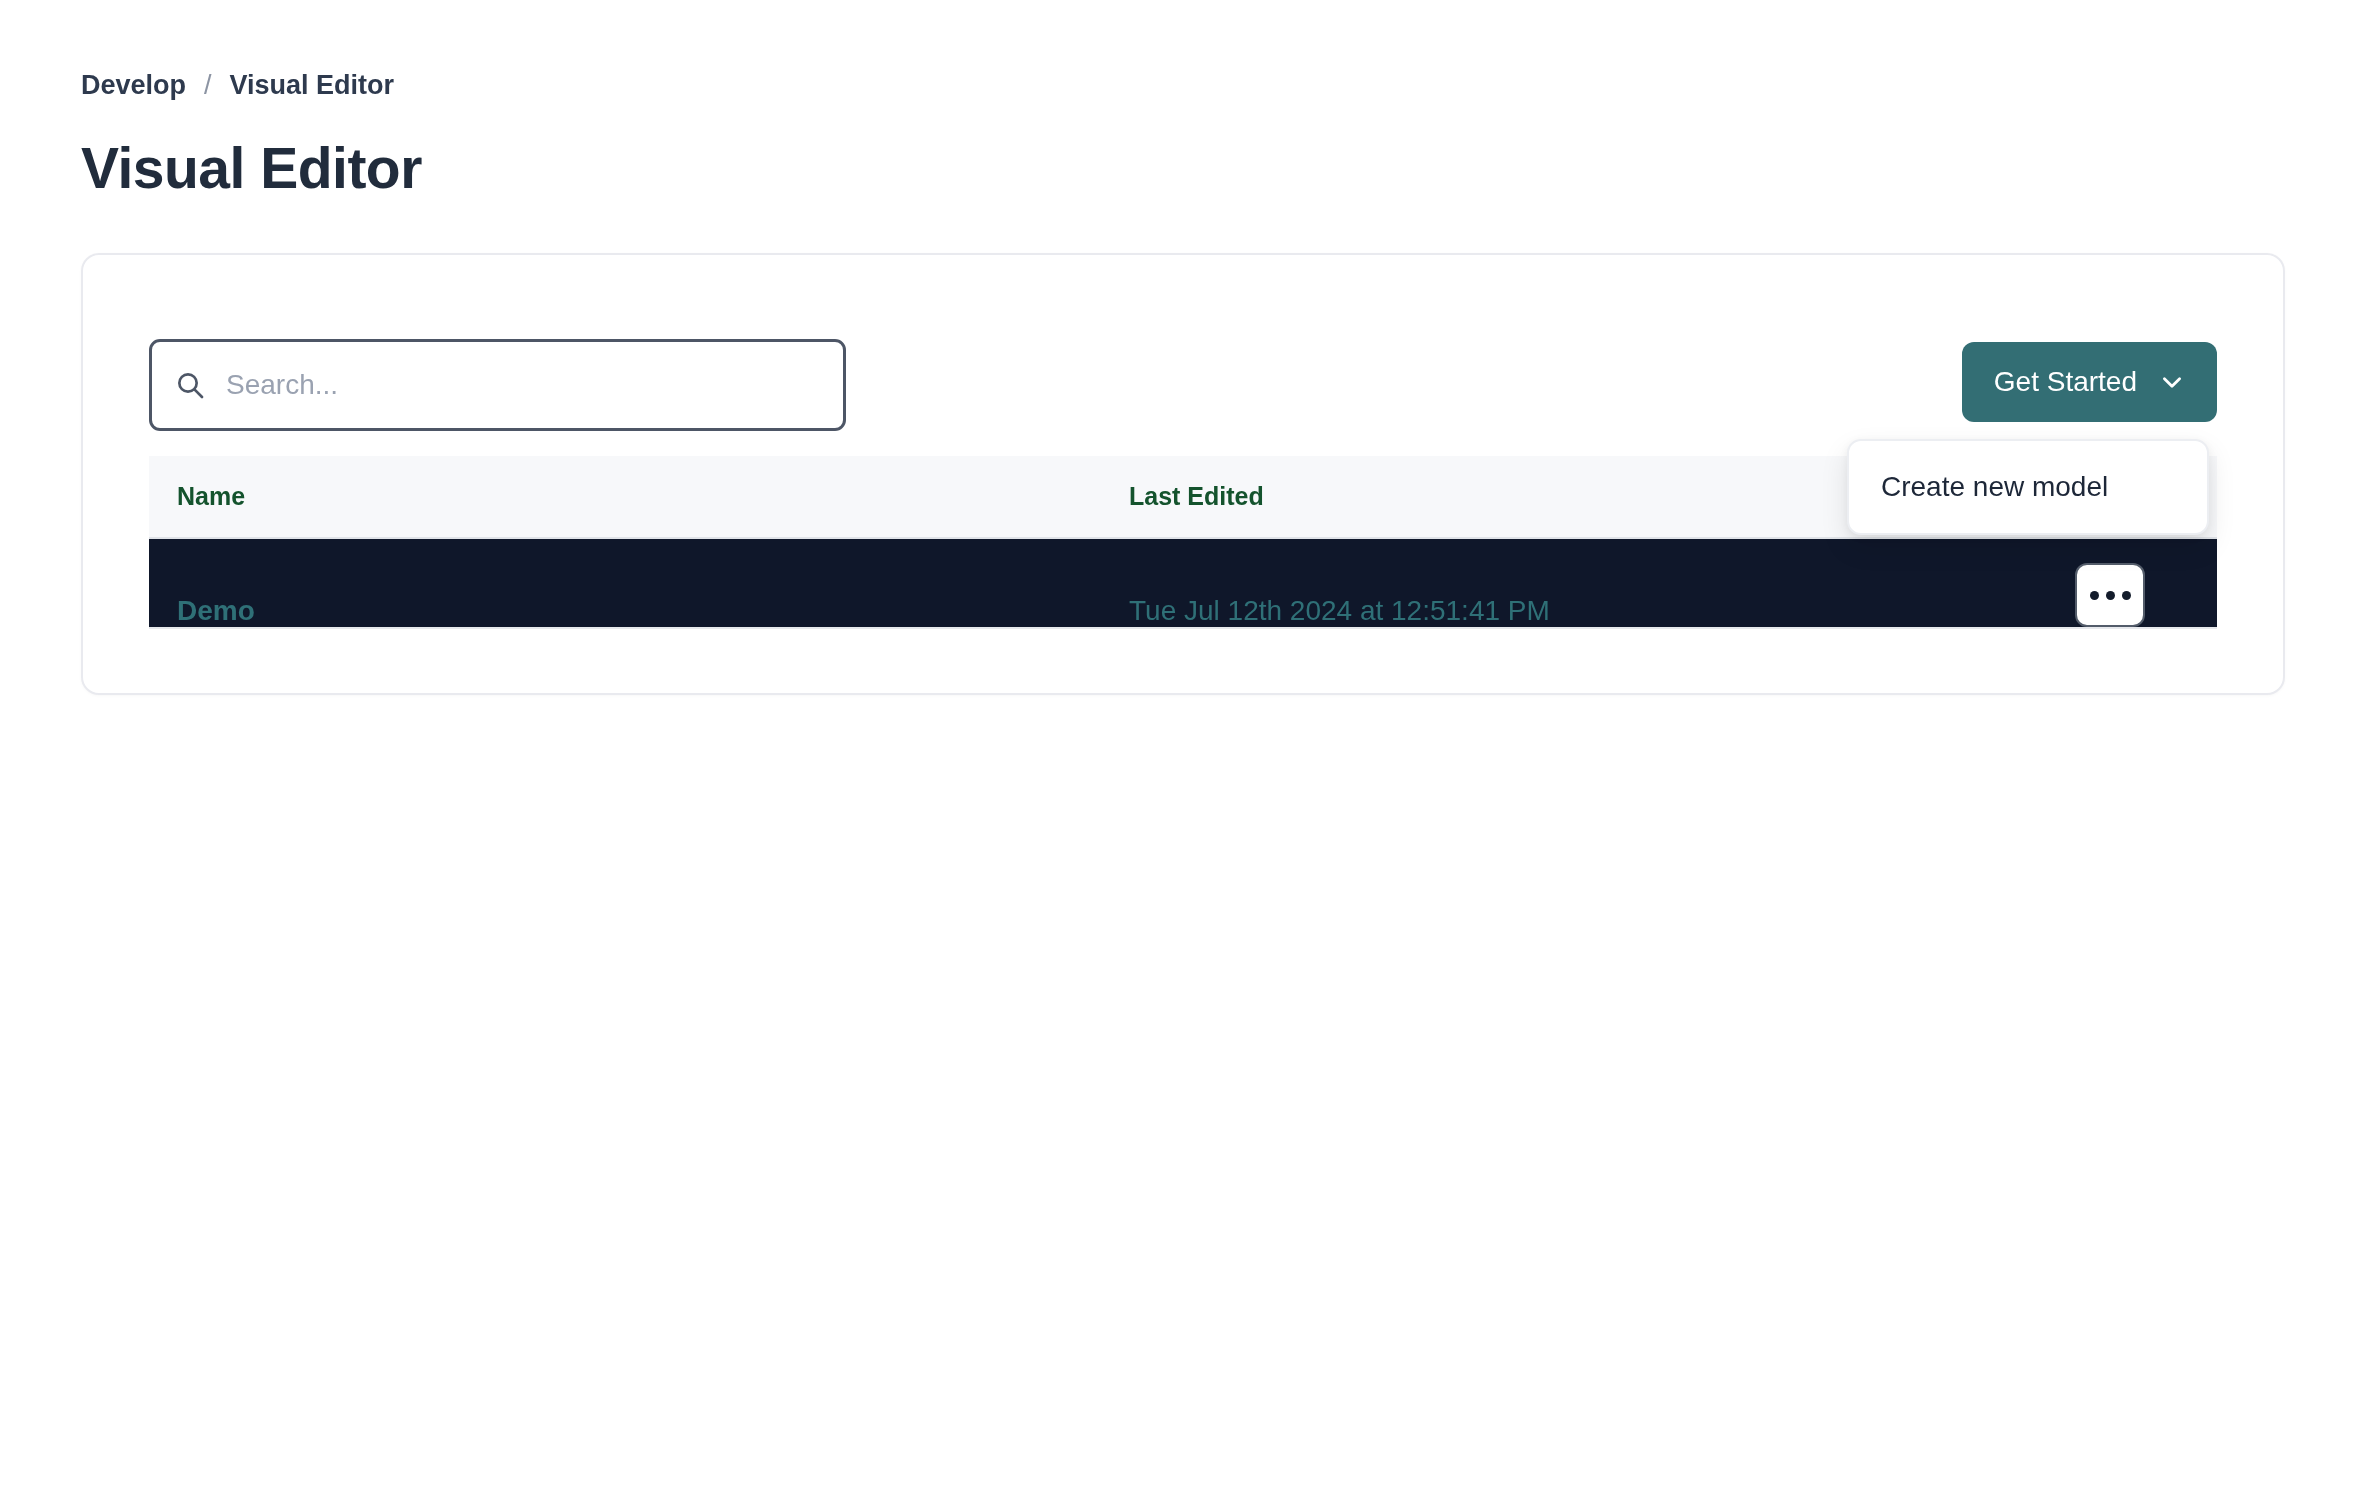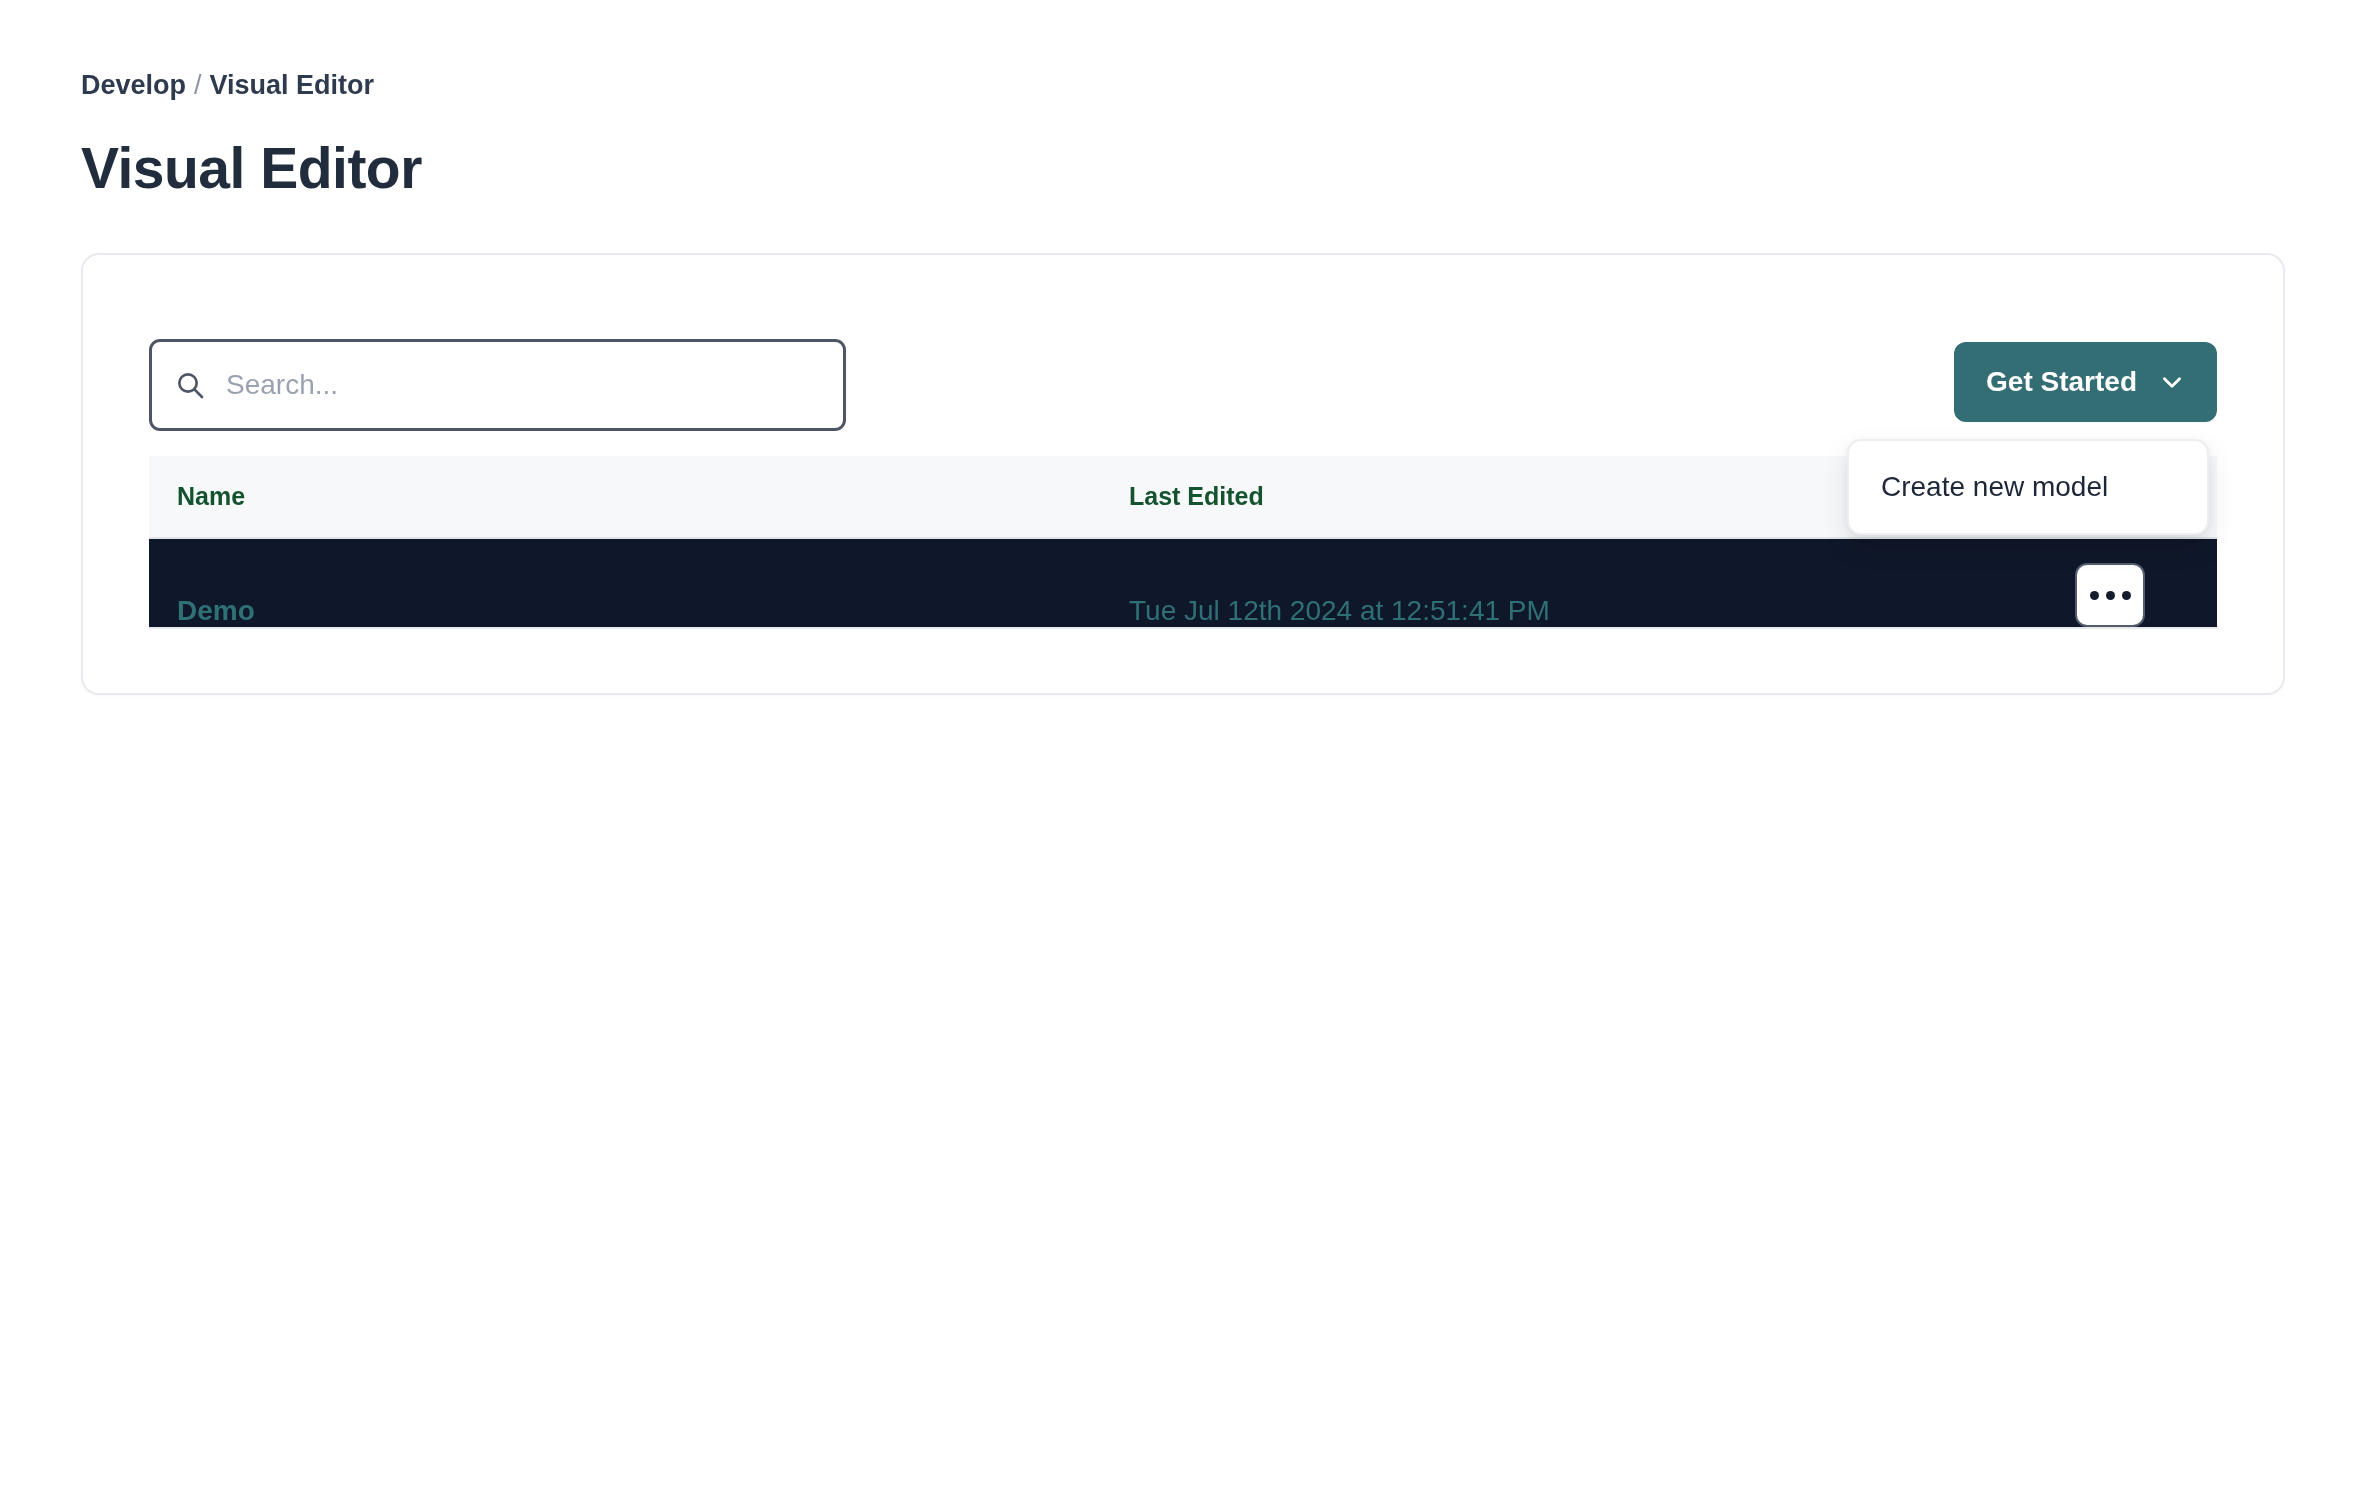--- a/index.html
+++ b/index.html
@@ -8,21 +8,21 @@
     width: 2366px; height: 1504px;
     background: #ffffff;
     font-family: "Liberation Sans", sans-serif;
     color: #232e3e;
     overflow: hidden;
   }
   .page { padding: 70px 81px 0 81px; }
 
   
   .breadcrumb {
-    display: flex; align-items: center; gap: 8px;
+    display: flex; align-items: center; gap: 18px;
     font-size: 27px; font-weight: 700; color: #2e3a4e;
   }
   .breadcrumb .crumb-link { cursor: pointer; }
   .breadcrumb .sep { color: #8c94a3; font-weight: 400; }
 
   
   .page-title {
     margin: 34px 0 0 0;
     font-size: 57px; font-weight: 800; letter-spacing: -0.5px;
     color: #212c3c;
@@ -62,21 +62,21 @@
   }
   .search-box input::placeholder { color: #9aa2b1; }
 
   .btn-primary {
     height: 80px; margin-top: 3px;
     padding: 0 32px;
     background: #336e74;
     border: none; border-radius: 12px;
     color: #ffffff;
     font-family: "Liberation Sans", sans-serif;
-    font-size: 28px; font-weight: 700;
+    font-size: 28px; font-weight: 400;
     display: flex; align-items: center; gap: 22px;
     cursor: pointer;
   }
 
   
   .dropdown {
     position: absolute;
     top: 100px; right: 8px;
     width: 362px;
     background: #ffffff;

